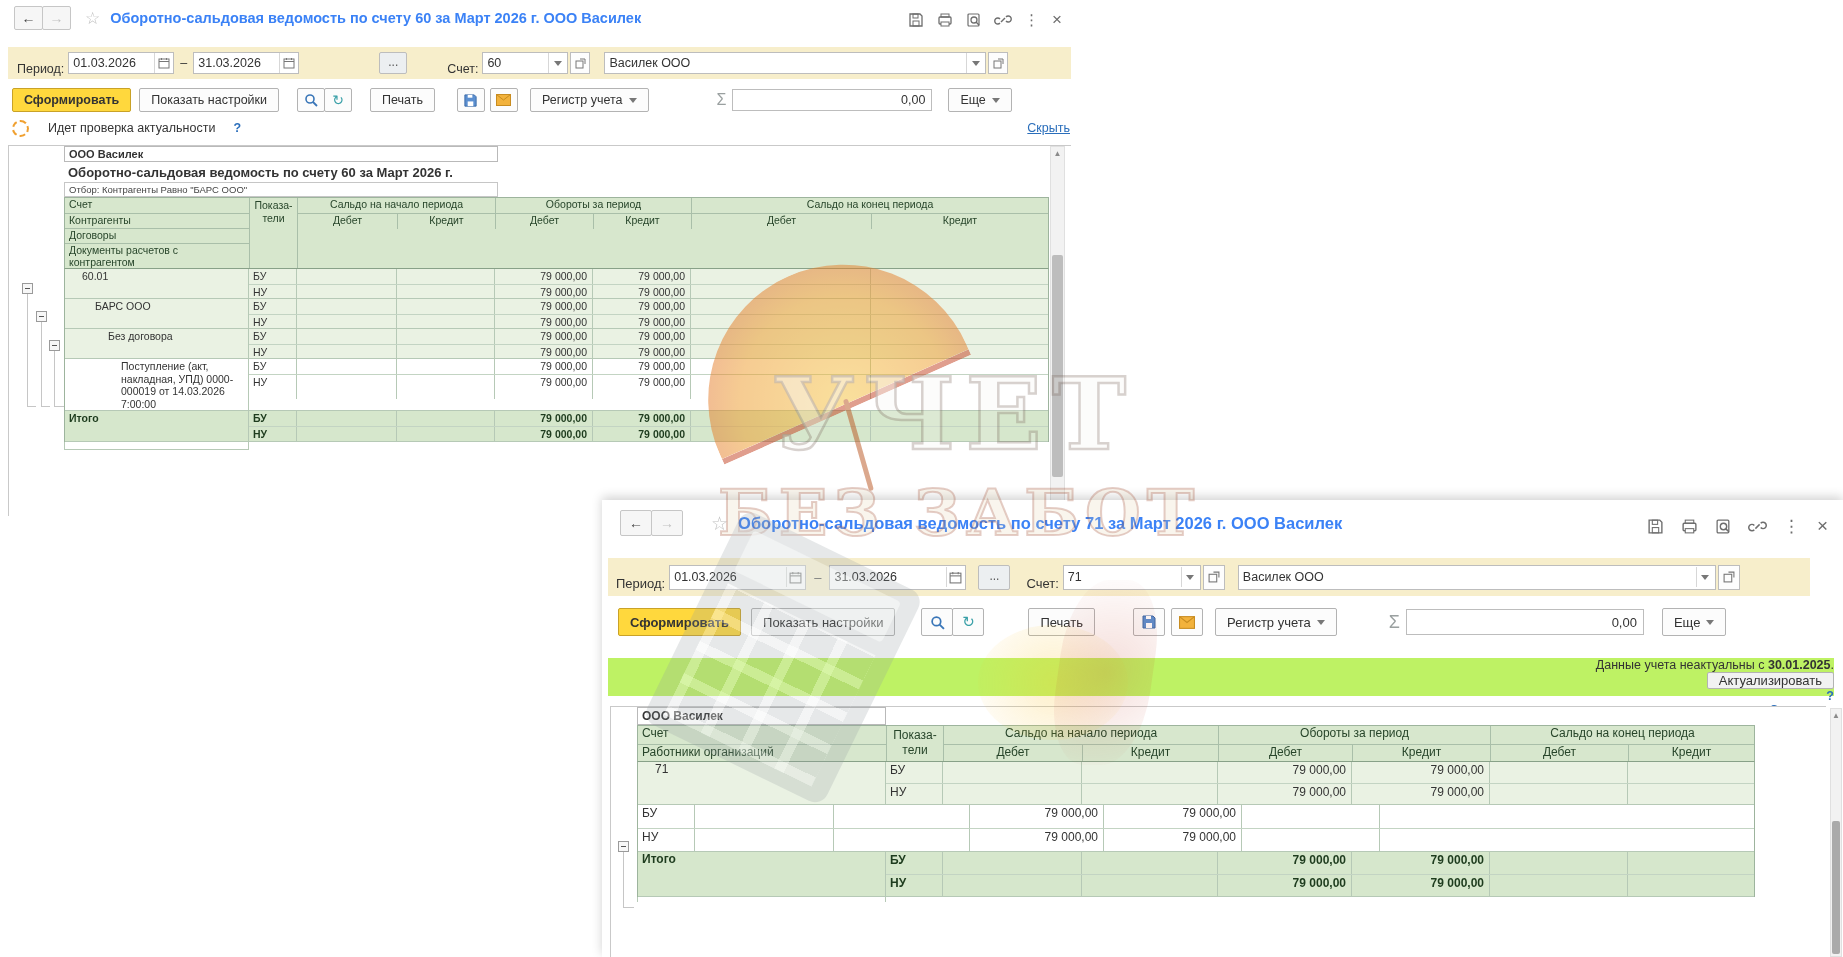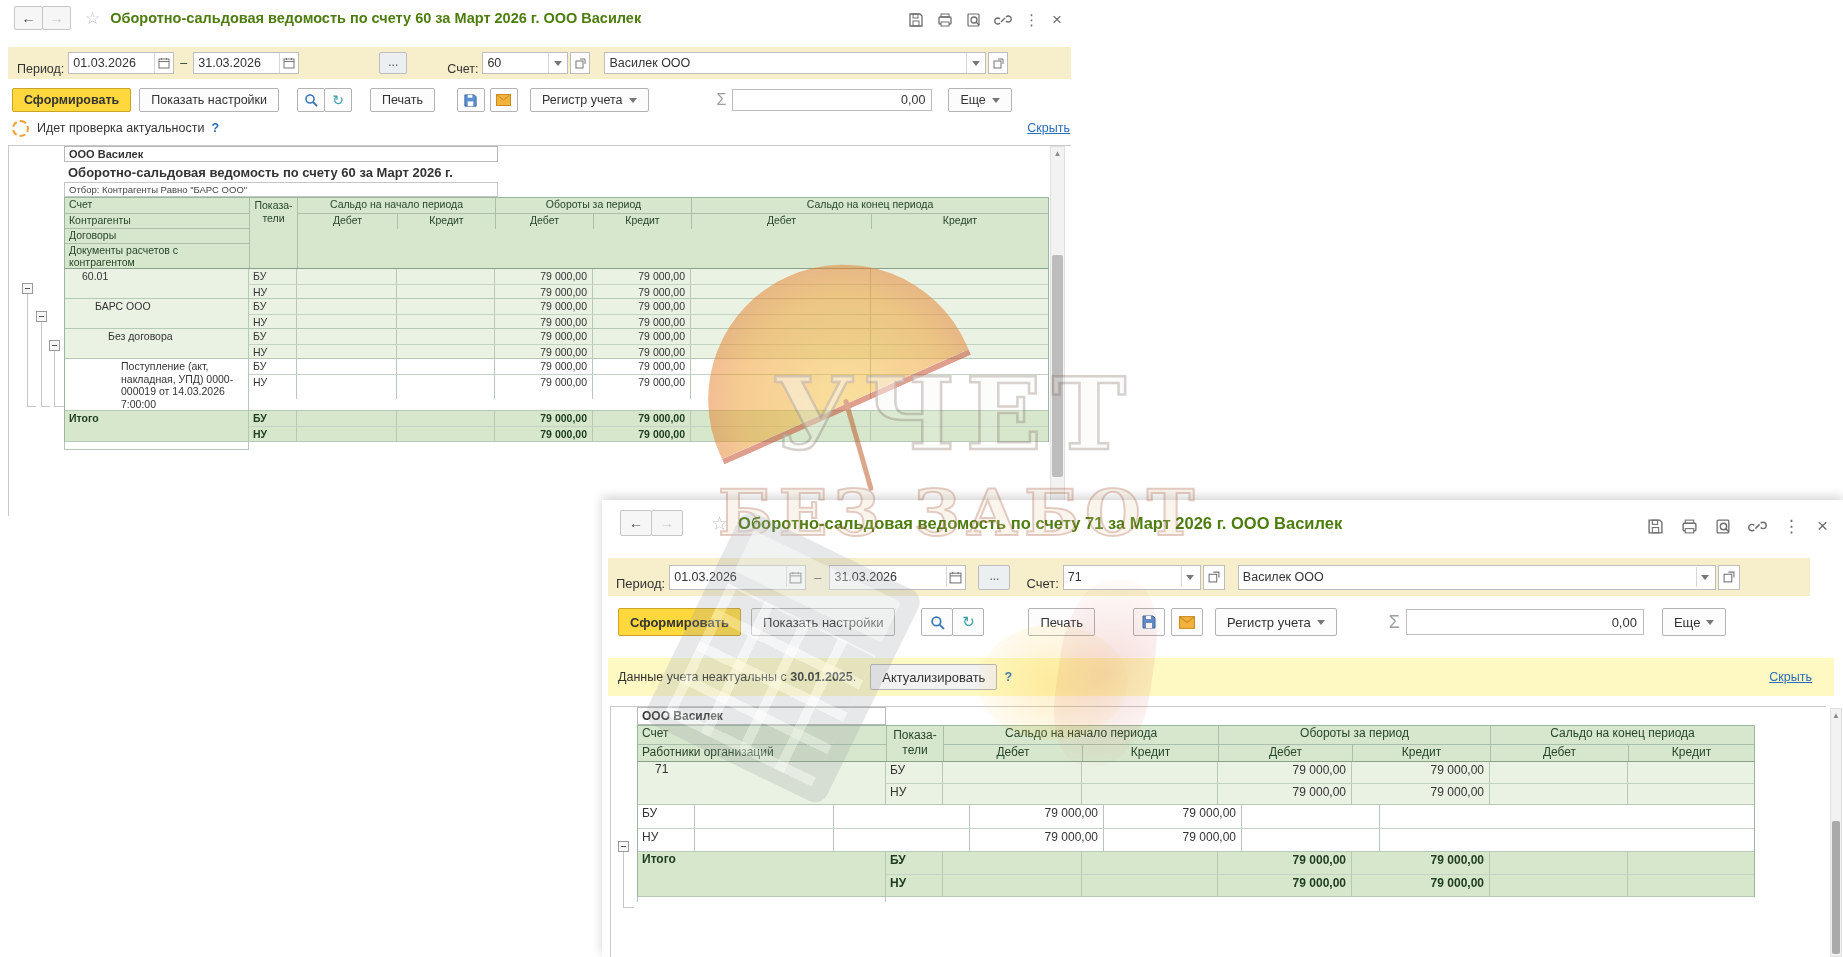--- a/index.html
+++ b/index.html
@@ -6,21 +6,21 @@
   body{width:1843px;height:957px;position:relative;overflow:hidden;background:#fff;
        font-family:"Liberation Sans", sans-serif;color:#333;}
   .window{position:absolute;background:#fff;}
   
   .titlebar{position:absolute;left:0;right:0;display:flex;align-items:center;}
   .navbtn{width:27px;height:22px;border:1px solid #c6c6c6;background:#f6f6f6;border-radius:2px;
           display:flex;align-items:center;justify-content:center;font-size:14px;cursor:pointer;}
   .navbtn.fwd{color:#c2c2c2;margin-left:-1px;}
   .navbtn.back{color:#444;}
   .star{color:#bfbfbf;font-size:17px;margin:0 10px 0 14px;}
-  .wtitle{font-weight:bold;font-size:14.5px;color:#4d7c0f;white-space:nowrap;}
+  .wtitle{font-weight:bold;font-size:14.5px;color:#3b82f6;white-space:nowrap;}
   .ticons{position:absolute;display:flex;align-items:center;gap:13px;color:#6e6e6e;}
   .ticons svg{display:block;}
   .dots{font-size:15px;color:#6e6e6e;letter-spacing:0;}
   .closex{font-size:17px;color:#6e6e6e;}
   
   .filterbar{position:absolute;background:#f7eecb;display:flex;align-items:center;font-size:12.5px;}
   .fld{background:#fff;border:1px solid #bdbdbd;height:22px;display:flex;align-items:center;
        padding:0 4px;font-size:12.5px;box-sizing:border-box;}
   .fld .val{flex:1;}
   .calbtn,.ddbtn{width:17px;height:20px;display:flex;align-items:center;justify-content:center;
@@ -36,25 +36,25 @@
   .toolbar{position:absolute;display:flex;align-items:center;}
   .btn{background:#fcfcfc;border:1px solid #b3b3b3;border-radius:2px;height:24px;padding:0 11px;
        display:flex;align-items:center;font-size:12.5px;box-sizing:border-box;cursor:pointer;white-space:nowrap;}
   .btn.primary{background:#ffd83d;border-color:#c9a227;font-weight:bold;}
   .iconbtn{width:28px;justify-content:center;padding:0;}
   .btn .tri-down{margin-left:6px;}
   .sigma{font-size:16px;color:#9aa0a0;margin:0 6px;}
   .numinput{background:#fff;border:1px solid #bdbdbd;height:22px;display:flex;align-items:center;
        justify-content:flex-end;padding:0 6px;font-size:12.5px;box-sizing:border-box;}
   
-  .statusline{position:absolute;display:flex;align-items:center;font-size:12.5px;}
+  .statusline{position:absolute;display:flex;align-items:center;font-size:12.5px;gap:11px;}
   .spinner{width:13px;height:13px;border:2px dashed #f0a030;border-radius:50%;margin-right:8px;}
   .help{color:#2a6ebb;font-weight:bold;margin-left:7px;}
   .link{color:#2a6ebb;text-decoration:underline;cursor:pointer;}
-  .alertbar{position:absolute;background:#fef9c3;display:flex;align-items:center;font-size:12.5px;}
+  .alertbar{position:absolute;background:#bef264;display:flex;align-items:flex-end;font-size:12.5px;flex-direction:column;}
   
   .report{position:absolute;background:#fff;}
   .orgcell{border:1px solid #b9b9b9;font-weight:bold;background:#fff;display:flex;align-items:center;
        padding:0 4px;box-sizing:border-box;}
   .rtitle{font-weight:bold;display:flex;align-items:center;padding:0 4px;box-sizing:border-box;}
   .selcell{border:1px solid #c6c6c6;display:flex;align-items:center;padding:0 4px;box-sizing:border-box;color:#444;}
   .ghead{display:flex;background:#d7e7cd;border:1px solid #9db49d;border-bottom:1px solid #88a188;
        box-sizing:border-box;color:#27452a;}
   .gh-left{display:flex;flex-direction:column;box-sizing:border-box;border-right:1px solid #a9bfa9;}
   .gh-left div{padding:0 4px;box-sizing:border-box;display:flex;align-items:flex-start;}

